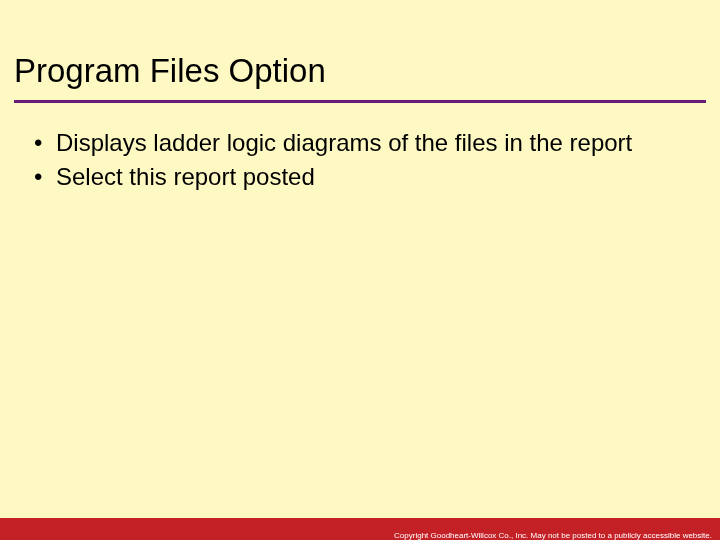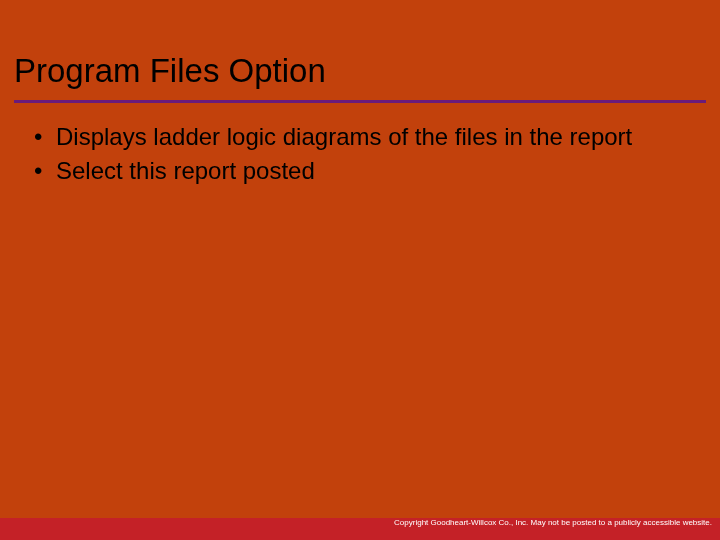--- a/index.html
+++ b/index.html
@@ -8,41 +8,41 @@
     height: 540px;
     font-family: Arial, Helvetica, sans-serif;
     background: #ffffff;
     overflow: hidden;
     position: relative;
   }
   .slide {
     width: 720px;
     height: 540px;
     position: relative;
-    background: #c2410c;
+    background: #fef9c3;
   }
   .title {
     position: absolute;
     top: 52px;
     left: 14px;
     font-size: 33px;
     color: #000000;
     font-weight: 400;
   }
   .underline {
     position: absolute;
     top: 100px;
     left: 14px;
     width: 692px;
     height: 3px;
     background: #6a1b7a;
   }
   .body {
     position: absolute;
-    top: 122px;
+    top: 128px;
     left: 32px;
     right: 30px;
     font-size: 24px;
     color: #000000;
     line-height: 1.25;
   }
   .body ul {
     list-style: none;
   }
   .body li {
@@ -58,21 +58,21 @@
     font-size: 24px;
   }
   .footer-bar {
     position: absolute;
     bottom: 0;
     left: 0;
     width: 720px;
     height: 22px;
     background: #c42127;
     display: flex;
-    align-items: flex-start;
+    align-items: flex-end;
     justify-content: flex-end;
     padding-right: 8px;
   }
   .footer-text {
     font-size: 8px;
     color: #ffffff;
     white-space: nowrap;
   }
 </style>
 </head>

